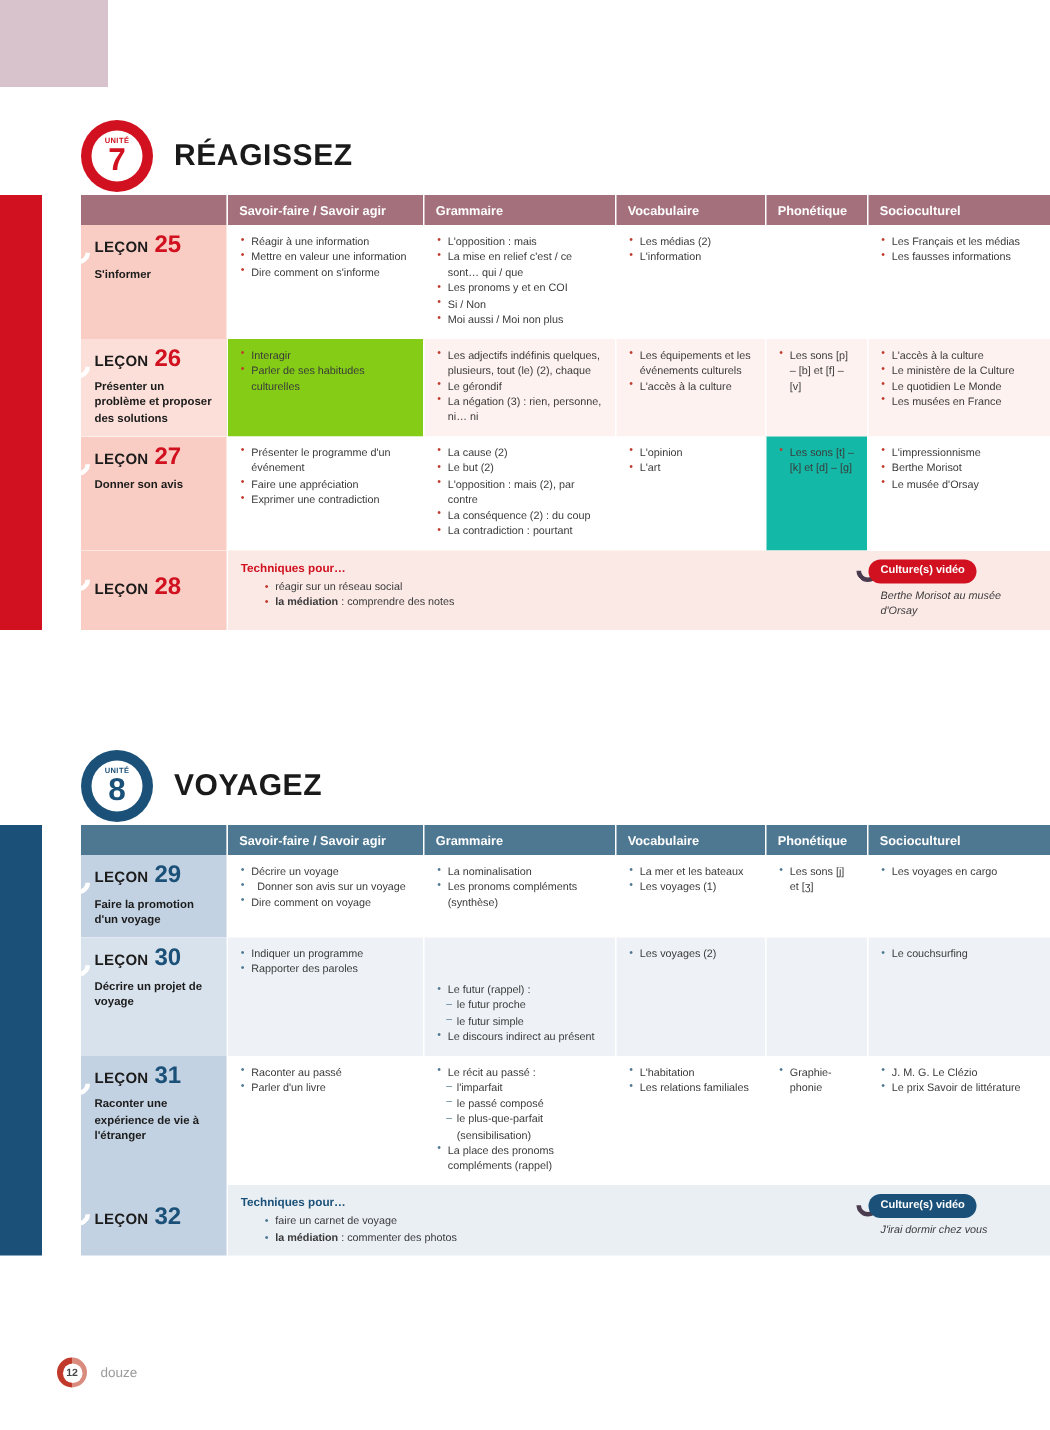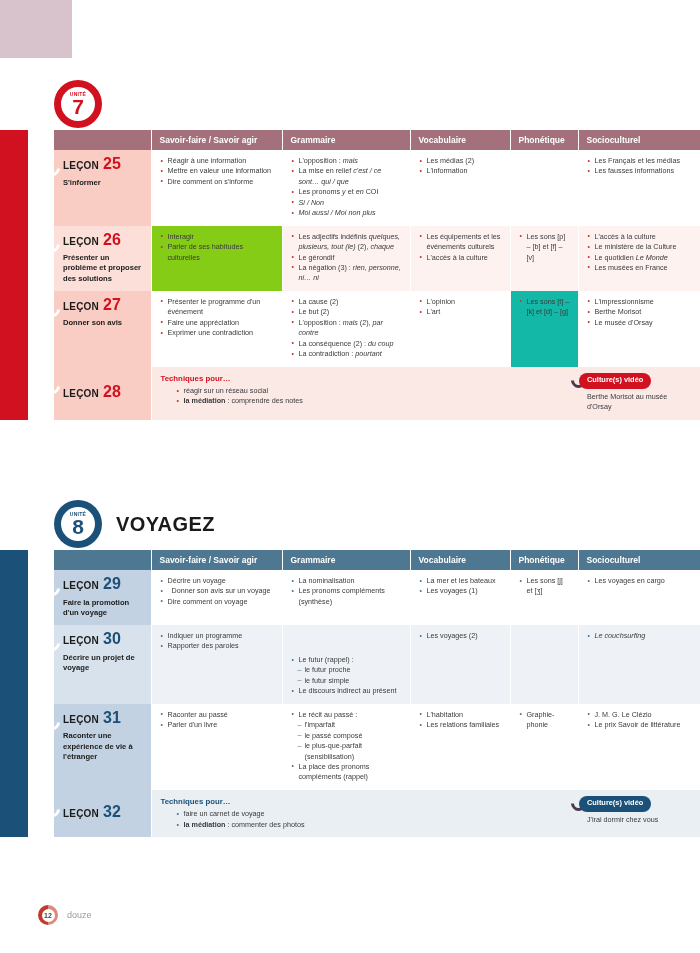--- a/index.html
+++ b/index.html
@@ -89,21 +89,21 @@
   }
   ul.bl { list-style: none; }
   ul.bl li { position: relative; padding-left: 7px; margin-bottom: 0px; }
   ul.bl li::before {
     content: "•"; position: absolute; left: 0; top: -0.5px; font-size: 7px;
   }
   ul.bl li.sub { padding-left: 13px; }
   ul.bl li.sub::before { content: "–"; left: 6px; }
   ul.bl li.cont { padding-left: 13px; }
   ul.bl li.cont::before { content: ""; }
-  .it { font-style: italic; }
+  .it { }
 
   
   td.tech { font-size: 7.2px; line-height: 1.6; }
   .tech-title { font-weight: bold; font-size: 7.8px; margin-bottom: 2px; }
   .tech-list { list-style: none; }
   .tech-list li { position: relative; padding-left: 7px; margin-left: 16px; }
   .tech-list li::before { content: "•"; position: absolute; left: 0; }
   .tech-list b { font-weight: bold; }
 
   
@@ -112,21 +112,21 @@
   .cv-arc {
     width: 15px; height: 15px; border-radius: 50%; border: 3px solid #4a3c4e;
     border-right-color: transparent; border-top-color: transparent;
     transform: rotate(-45deg); position: relative; z-index: 1;
   }
   .cv-pill {
     margin-left: -7px; color: #fff; font-size: 7.4px; font-weight: bold;
     padding: 2.5px 8px 3px 8px; border-radius: 9px; position: relative; z-index: 2;
     white-space: nowrap;
   }
-  .cv-text { font-size: 7.2px; line-height: 1.45; color: #3a3a3a; }
+  .cv-text { font-style: italic; font-size: 7.2px; line-height: 1.45; color: #3a3a3a; }
 
   
   .footer { position: absolute; left: 38px; bottom: 28px; display: flex; align-items: center; }
   .pg-badge {
     width: 20px; height: 20px; border-radius: 50%;
     background: linear-gradient(90deg,#c0392b 50%, #d98b7e 50%);
     display: flex; align-items: center; justify-content: center; position: relative;
   }
   .pg-badge::after {
     content: ""; position: absolute; left: 3.5px; top: 3.5px; right: 3.5px; bottom: 3.5px;
@@ -145,20 +145,21 @@
 
   <div id="units-host">
       <div class="unit" style="top:78px">
         <div class="unit-head">
           <span class="unit-badge" style="background:#d1111f">
             <span class="ub-in">
               <span class="ub-label" style="color:#d1111f">UNITÉ</span>
               <span class="ub-num" style="color:#d1111f">7</span>
             </span>
           </span>
+          <span class="unit-title">RÉAGISSEZ</span>
         </div>
         <div class="tbl-zone">
           <div class="side-bar" style="background:#d1111f"></div>
           <table class="toc">
             <colgroup>
               <col style="width:97px">
               <col style="width:131px">
               <col style="width:128px">
               <col style="width:100px">
               <col style="width:68px">

